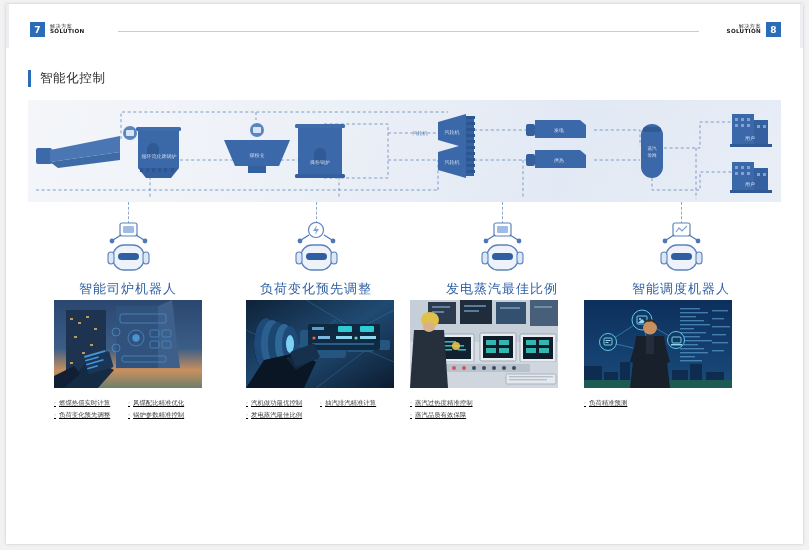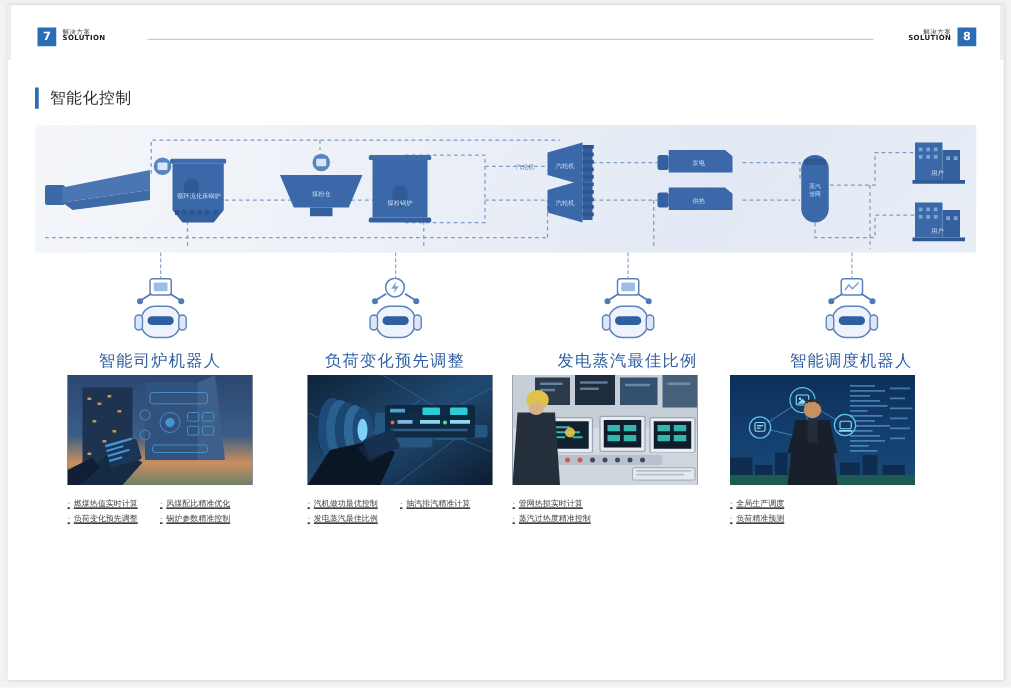--- a/index.html
+++ b/index.html
@@ -526,22 +526,22 @@
             <rect x="99" y="76" width="44" height="1.4"></rect>
               <rect x="99" y="79" width="38" height="1.4"></rect>
           </g>
 
           <ellipse cx="20" cy="20" rx="9" ry="8" fill="#e0c14a"></ellipse>
           <path d="M4,30 L34,30 L38,88 L0,88 Z" fill="#26303c"></path>
           <ellipse cx="19" cy="27" rx="6" ry="5" fill="#d8b089"></ellipse>
         </svg>
       </div>
       <div class="bullets b3">
-        <div class="bul">管网热损实时计算</div>
         <div class="bul">蒸汽过热度精准控制</div>
+        <div class="bul">蒸汽品质有效保障</div>
       </div>
     </div>
 
     <div class="card" style="left:556px">
       <div class="photo">
         <svg class="ph-sky" viewBox="0 0 148 88" preserveAspectRatio="none">
           <defs>
             <linearGradient id="p4" x1="0" y1="0" x2="0" y2="1">
               <stop offset="0" stop-color="#0d2f5c"></stop>
                 <stop offset=".6" stop-color="#14406f"></stop>
@@ -616,19 +616,18 @@
 
           <ellipse cx="66" cy="28" rx="7" ry="6.5" fill="#c98f5e"></ellipse>
           <path d="M59,24 Q66,18 73,24 Q72,20 66,19 Q60,20 59,24 Z" fill="#3a2a1c"></path>
           <path d="M52,36 L80,36 L86,88 L46,88 Z" fill="#18202c"></path>
           <path d="M62,36 L70,36 L70,54 L62,54 Z" fill="#232d3c"></path>
           <path d="M52,40 L46,62 L54,64 L58,44 Z" fill="#18202c"></path>
           <path d="M80,40 L86,62 L78,64 L74,44 Z" fill="#18202c"></path>
         </svg>
       </div>
       <div class="bullets b4">
-        <div class="bul">全局生产调度</div>
         <div class="bul">负荷精准预测</div>
       </div>
     </div>
 
   </div>
 </div>
 
 </body></html>

